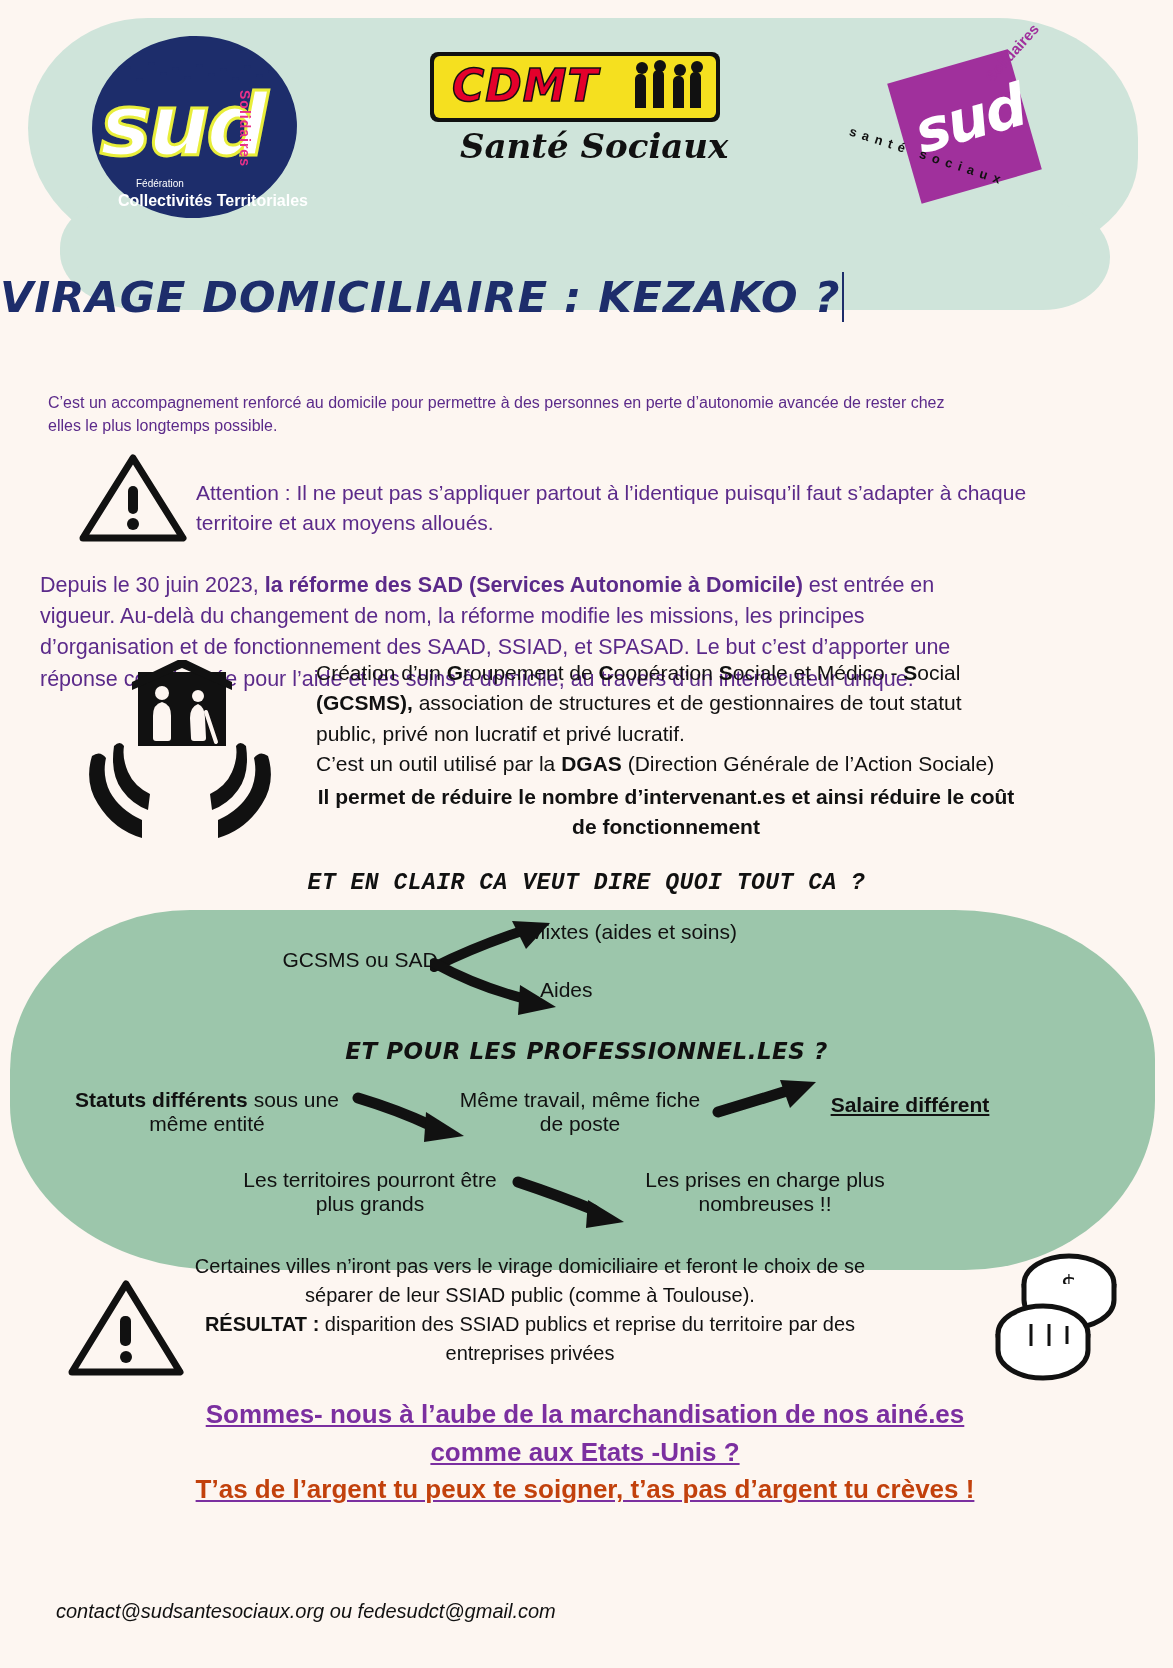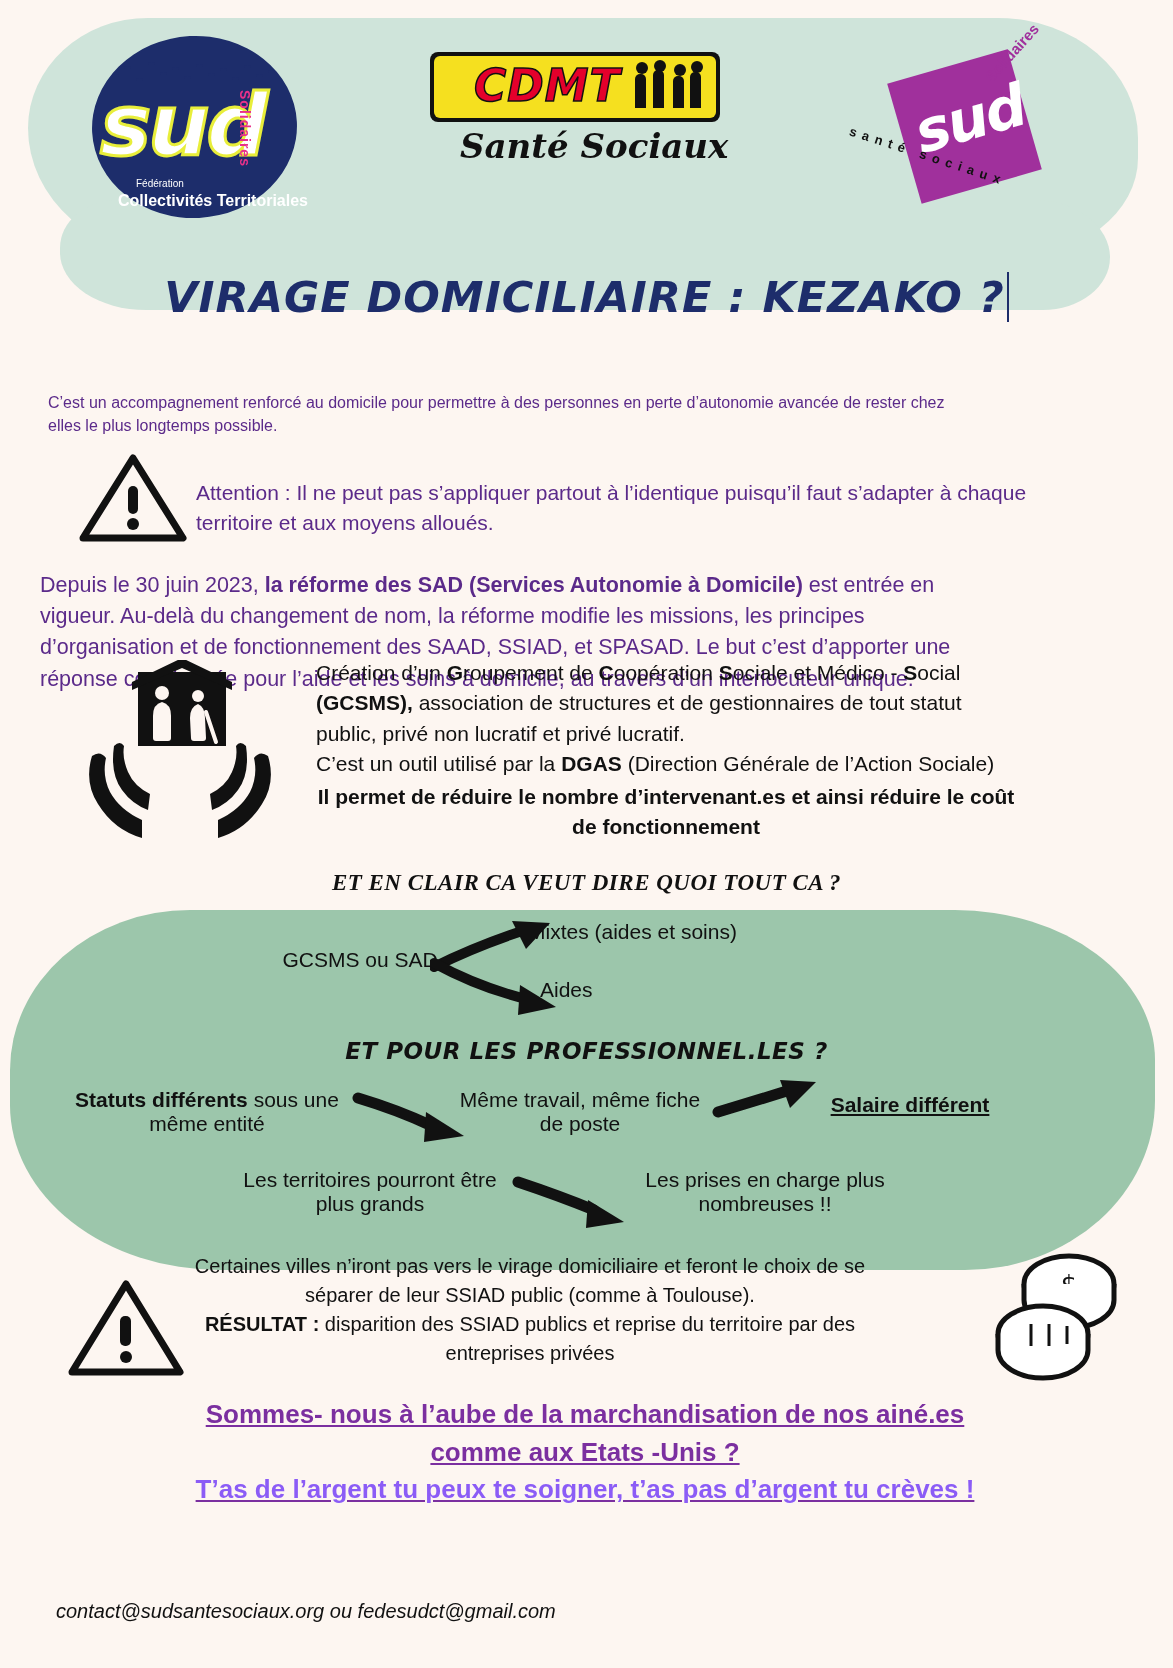--- a/index.html
+++ b/index.html
@@ -144,21 +144,20 @@
     position: absolute;
     left: 22px;
     top: 8px;
     font-family: "DejaVu Sans", sans-serif;
     font-size: 44px;
     font-weight: bold;
     font-style: italic;
     color: #e4002b;
     -webkit-text-stroke: 1.5px #111;
     letter-spacing: 1px;
-    margin-left: 22px;
   }
   .logo-cdmt .people {
     position: absolute;
     right: 14px;
     top: 8px;
     width: 72px;
     height: 48px;
   }
   .logo-cdmt .people span {
     position: absolute;
@@ -233,21 +232,21 @@
     transform: rotate(18deg);
     font-weight: bold;
   }
 
   
   .main-title {
     position: absolute;
     left: 0;
     top: 272px;
     width: 1173px;
-    text-align: center;
+    text-align: left;
     font-family: "DejaVu Sans", sans-serif;
     font-size: 43px;
     font-weight: bold;
     font-style: italic;
     color: #1d2d6b;
     letter-spacing: 1px;
     z-index: 3;
   }
   .caret {
     display: inline-block;
@@ -297,21 +296,21 @@
     font-weight: bold;
     text-align: center;
     display: block;
     margin-top: 2px;
   }
 
   
   .band-title-1 {
     left: 0; top: 870px; width: 1173px;
     text-align: center;
-    font-family: Liberation Serif, serif;
+    font-family: Liberation Mono, monospace;
     font-style: italic;
     font-weight: bold;
     font-size: 23px;
     color: #111;
     letter-spacing: 0.5px;
   }
   .lbl { position: absolute; color: #111; font-size: 21px; z-index: 3; text-align: center; }
   .lbl-gcsms-sad { left: 270px; top: 948px; width: 180px; }
   .lbl-mixtes { left: 528px; top: 920px; width: 250px; text-align: left; }
   .lbl-aides { left: 540px; top: 978px; width: 150px; text-align: left; }
@@ -345,21 +344,21 @@
 
   .p-slogan {
     left: 80px; top: 1396px; width: 1010px;
     color: #7b2fa0;
     font-size: 26px;
     font-weight: bold;
     text-align: center;
     line-height: 1.45;
     text-decoration: underline;
   }
-  .p-slogan .l3 { color: #8b5cf6; }
+  .p-slogan .l3 { color: #c2410c; }
 
   .contact {
     left: 56px; top: 1600px; width: 800px;
     color: #111;
     font-size: 20px;
     font-style: italic;
   }
 </style>
 </head>
 <body>

